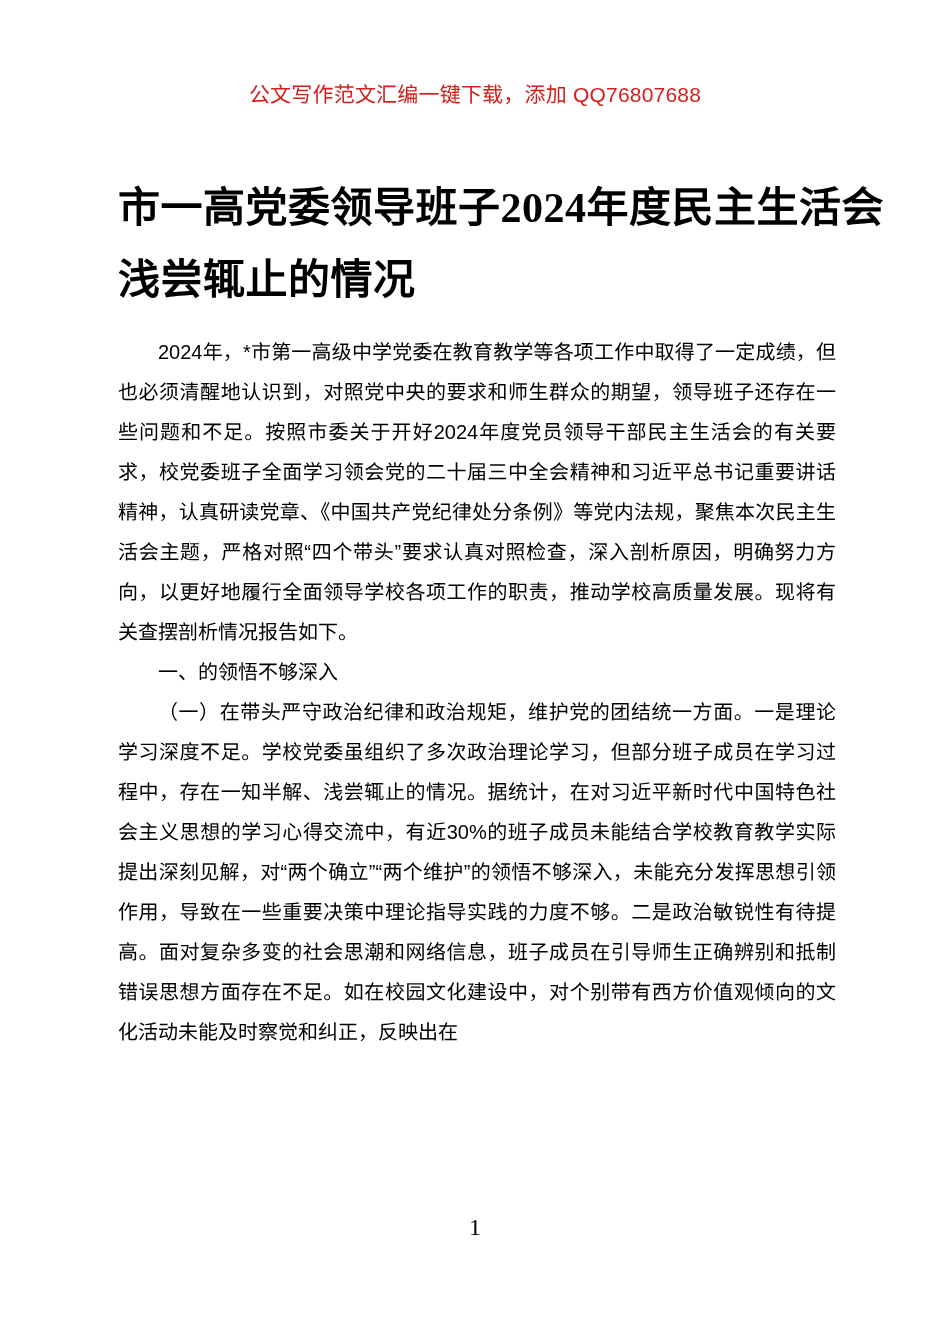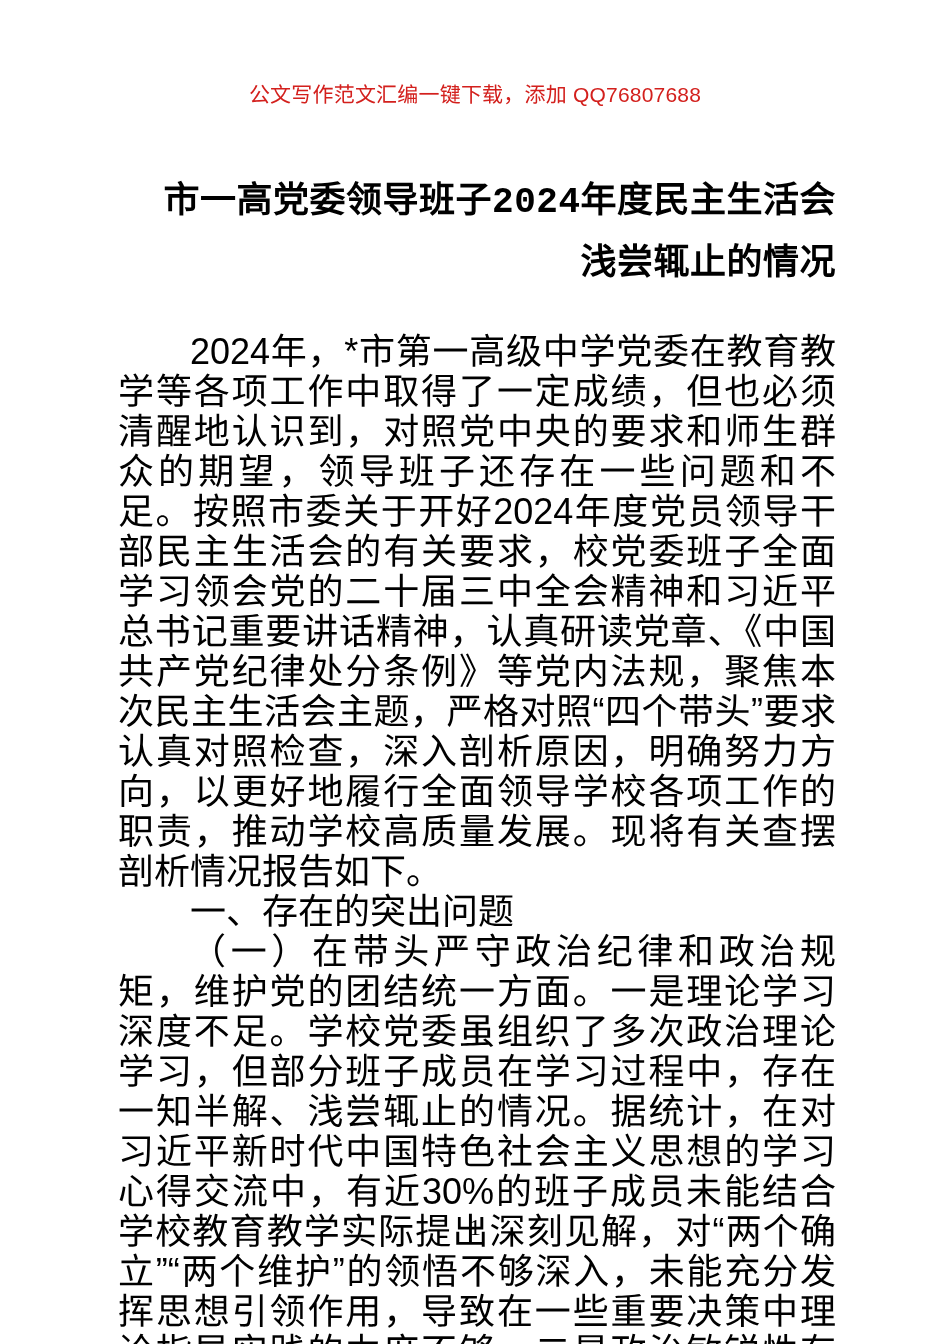--- a/index.html
+++ b/index.html
@@ -40,44 +40,44 @@
     white-space: nowrap;
     font-family: "Liberation Sans", "DejaVu Sans", sans-serif;
   }
 
   
   .doc-title {
     position: absolute;
     top: 172px;
     left: 118px;
     width: 718px;
-    text-align: right;
-    font-size: 36px;
+    text-align: left;
+    font-size: 42px;
     font-weight: bold;
     line-height: 1.72;
     letter-spacing: 0.5px;
-    font-family: Liberation Mono, monospace;
+    font-family: Liberation Serif, serif;
   }
   .doc-title .title-line {
     display: block;
     white-space: nowrap;
   }
 
   
   .body-block {
     position: absolute;
     top: 332px;
     left: 118px;
     width: 718px;
   }
 
   p.para {
     margin: 0;
     padding: 0;
-    font-size: 36px;
+    font-size: 20px;
     line-height: 40px;
     text-align: justify;
     text-justify: inter-character;
     text-indent: 2em;
     letter-spacing: 0px;
     font-family: "Liberation Sans", "DejaVu Sans", sans-serif;
     font-weight: 400;
     word-break: break-all;
   }
 
@@ -101,19 +101,19 @@
 
   <div class="promo-header">公文写作范文汇编一键下载，添加 QQ76807688</div>
 
   <div class="doc-title">
     <span class="title-line">市一高党委领导班子2024年度民主生活会</span>
     <span class="title-line">浅尝辄止的情况</span>
   </div>
 
   <div class="body-block">
     <p class="para">2024年，*市第一高级中学党委在教育教学等各项工作中取得了一定成绩，但也必须清醒地认识到，对照党中央的要求和师生群众的期望，领导班子还存在一些问题和不足。按照市委关于开好2024年度党员领导干部民主生活会的有关要求，校党委班子全面学习领会党的二十届三中全会精神和习近平总书记重要讲话精神，认真研读党章、《中国共产党纪律处分条例》等党内法规，聚焦本次民主生活会主题，严格对照“四个带头”要求认真对照检查，深入剖析原因，明确努力方向，以更好地履行全面领导学校各项工作的职责，推动学校高质量发展。现将有关查摆剖析情况报告如下。</p>
-    <p class="para">一、存在的突出问题</p>
+    <p class="para">一、的领悟不够深入</p>
     <p class="para">（一）在带头严守政治纪律和政治规矩，维护党的团结统一方面。一是理论学习深度不足。学校党委虽组织了多次政治理论学习，但部分班子成员在学习过程中，存在一知半解、浅尝辄止的情况。据统计，在对习近平新时代中国特色社会主义思想的学习心得交流中，有近30%的班子成员未能结合学校教育教学实际提出深刻见解，对“两个确立”“两个维护”的领悟不够深入，未能充分发挥思想引领作用，导致在一些重要决策中理论指导实践的力度不够。二是政治敏锐性有待提高。面对复杂多变的社会思潮和网络信息，班子成员在引导师生正确辨别和抵制错误思想方面存在不足。如在校园文化建设中，对个别带有西方价值观倾向的文化活动未能及时察觉和纠正，反映出在</p>
   </div>
 
   <div class="page-number">1</div>
 
 </div>
 
 </body></html>

